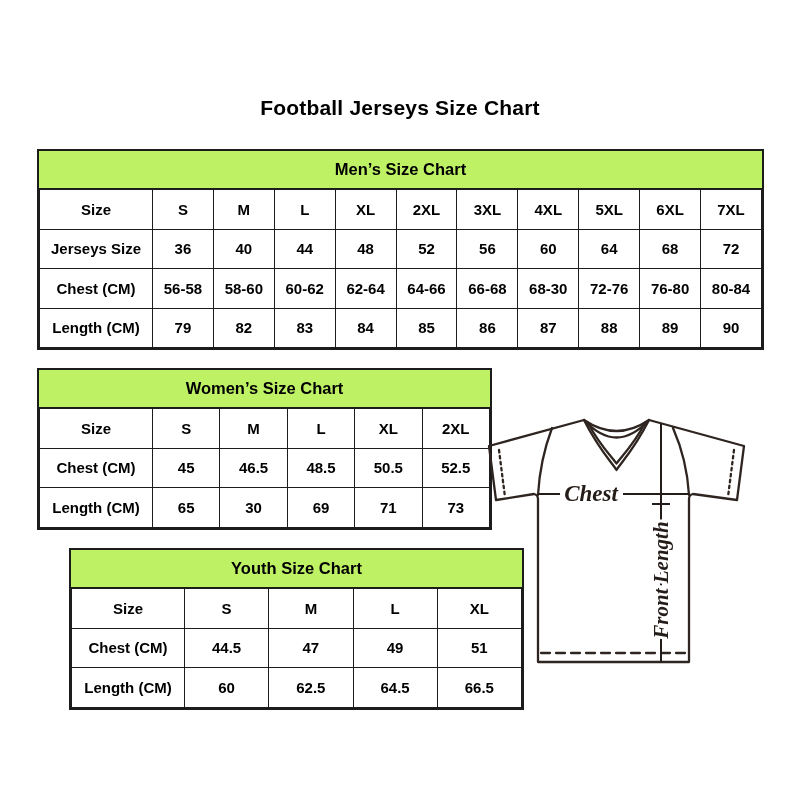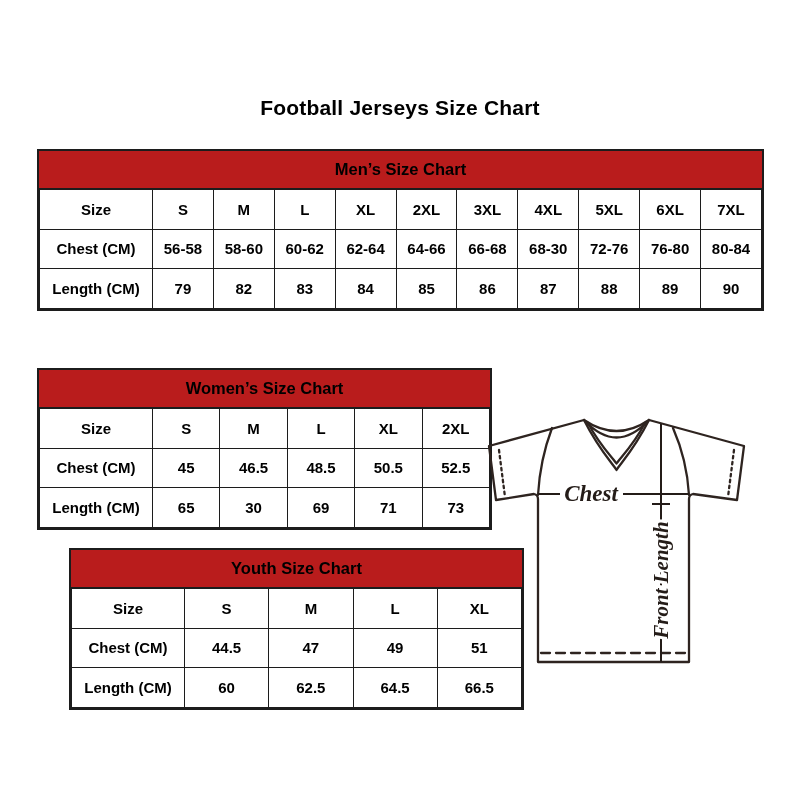--- a/index.html
+++ b/index.html
@@ -31,21 +31,21 @@
     position: absolute;
     box-sizing: border-box;
     border: 2px solid #1c1c1c;
     background: #ffffff;
   }
   #mens-chart   { left: 37px; top: 149px; width: 727px; }
   #womens-chart { left: 37px; top: 368px; width: 455px; }
   #youth-chart  { left: 37px; top: 548px; width: 455px; margin-left: 32px; }
   .chart-title {
     height: 37px;
-    background: #b91c1c;
+    background: #bef264;
     border-bottom: 1.5px solid #1c1c1c;
     display: flex;
     align-items: center;
     justify-content: center;
     font-size: 16.5px;
     font-weight: bold;
   }
   .size-chart table {
     width: 100%;
     border-collapse: collapse;
@@ -108,20 +108,33 @@
             <td>S</td>
             <td>M</td>
             <td>L</td>
             <td>XL</td>
             <td>2XL</td>
             <td>3XL</td>
             <td>4XL</td>
             <td>5XL</td>
             <td>6XL</td>
             <td>7XL</td>
+          </tr>
+          <tr>
+            <td>Jerseys Size</td>
+            <td>36</td>
+            <td>40</td>
+            <td>44</td>
+            <td>48</td>
+            <td>52</td>
+            <td>56</td>
+            <td>60</td>
+            <td>64</td>
+            <td>68</td>
+            <td>72</td>
           </tr>
           <tr>
             <td>Chest (CM)</td>
             <td>56-58</td>
             <td>58-60</td>
             <td>60-62</td>
             <td>62-64</td>
             <td>64-66</td>
             <td>66-68</td>
             <td>68-30</td>

